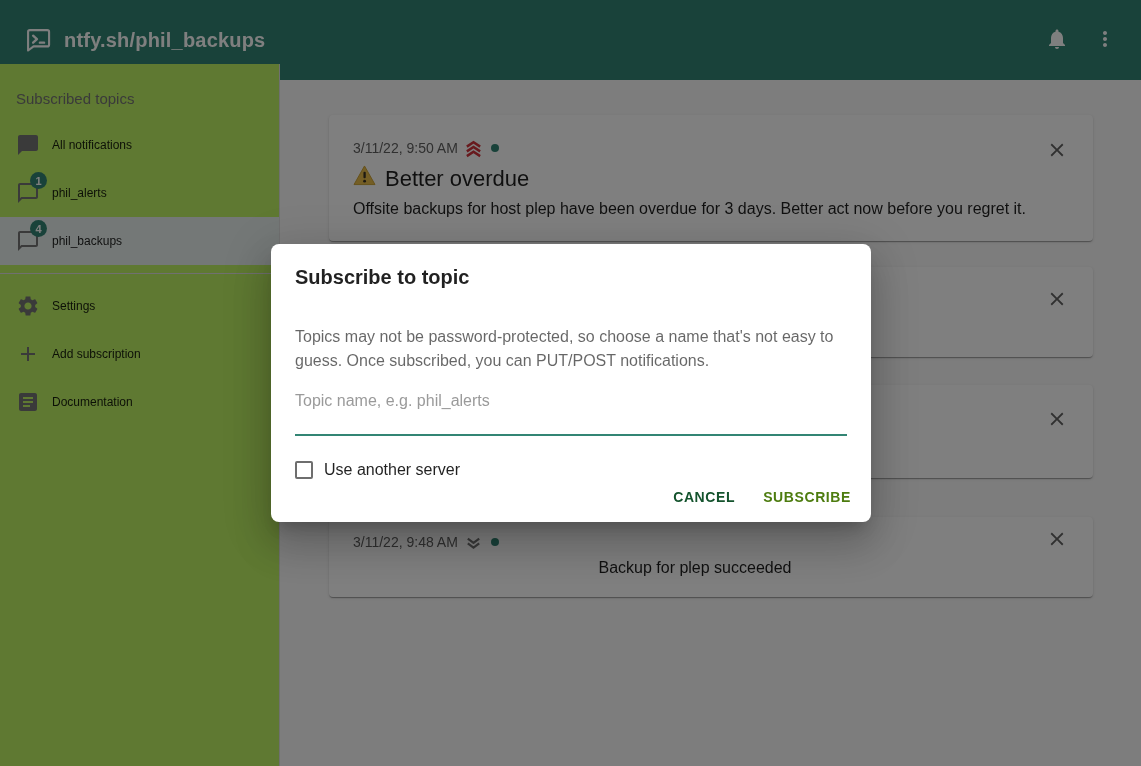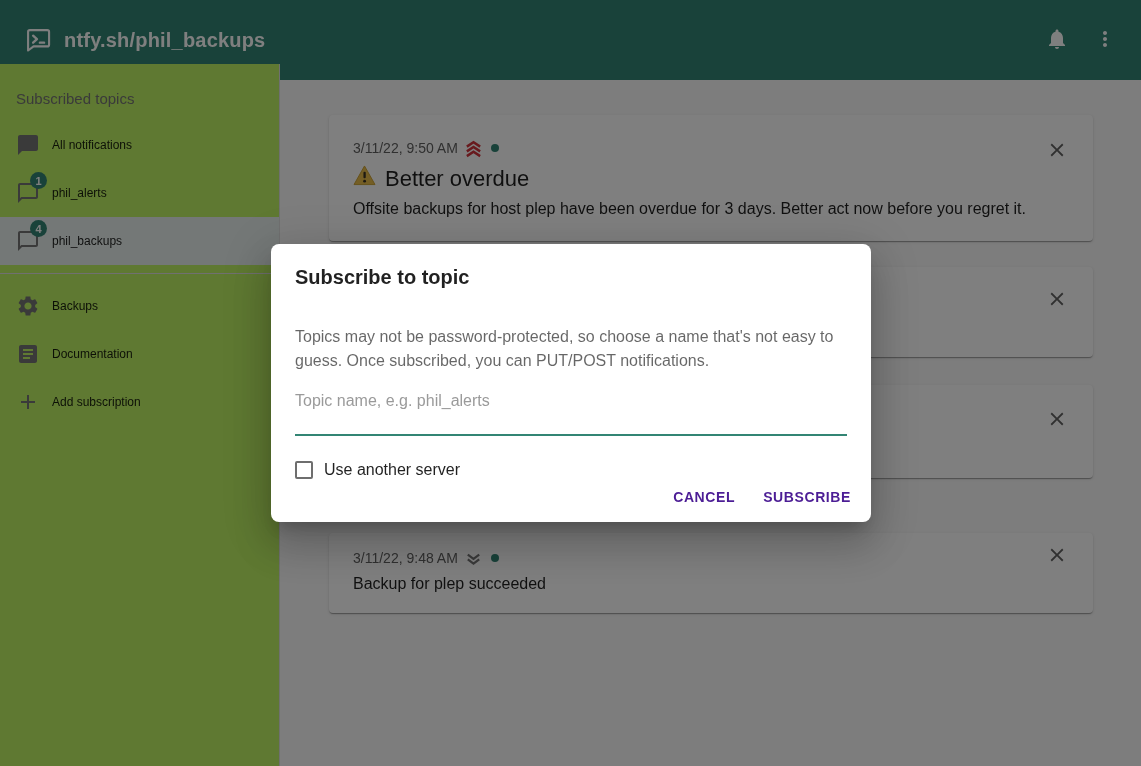--- a/index.html
+++ b/index.html
@@ -28,21 +28,21 @@
   .mute-icon svg { width:22px; height:22px; fill:#616161; }
   .divider { border:none; border-top:1px solid #e0e0e0; margin:8px 0; }
 
   
   .main { position:absolute; top:64px; left:280px; right:0; bottom:0; background:#fafafa; }
   .card { position:absolute; left:49px; width:764px; background:#fff; border-radius:4px;
           box-shadow:0 2px 1px -1px rgba(0,0,0,.2),0 1px 1px 0 rgba(0,0,0,.14),0 1px 3px 0 rgba(0,0,0,.12); }
   .card.c1 { top:51px;  height:126px; padding:24px 56px 20px 24px; }
   .card.c2 { top:203px; height:90px; }
   .card.c3 { top:321px; height:93px; }
-  .card.c4 { top:469px; height:80px; padding:16px 56px 16px 24px; }
+  .card.c4 { top:453px; height:80px; padding:16px 56px 16px 24px;text-align:center; }
   .meta-row { display:flex; align-items:center; height:18px; }
   .timestamp { font-size:14px; color:#616161; }
   .prio { margin-left:6px; display:flex; align-items:center; }
   .dot { width:8px; height:8px; border-radius:50%; background:#338574; margin-left:8px; }
   .card-title { font-size:22px; font-weight:normal; margin-top:8px; display:flex; align-items:center; line-height:26px; }
   .card-title .warn { margin-right:9px; }
   .card-body { font-size:16px; margin-top:7px; line-height:19px; }
   .close-btn { position:absolute; right:24px; width:24px; height:24px; border:none; background:transparent; cursor:pointer; padding:0; }
   .close-btn svg { width:22px; height:22px; fill:#616161; }
   .c1 .close-btn { top:24px; } .c2 .close-btn { top:21px; } .c3 .close-btn { top:23px; } .c4 .close-btn { top:11px; }
@@ -56,22 +56,22 @@
   .dialog-desc { margin-top:36px; font-size:16px; line-height:24px; color:rgba(0,0,0,.6); }
   .topic-input { margin-top:17px; width:552px; border:none; outline:none; border-bottom:2px solid #338574;
                  font-size:16px; padding:2px 0 24px; color:rgba(0,0,0,.87); font-family:"Liberation Sans",sans-serif; background:transparent; }
   .topic-input::placeholder { color:#9a9a9a; opacity:1; }
   .check-row { margin-top:25px; display:flex; align-items:center; cursor:pointer; }
   .checkbox { width:18px; height:18px; border:2px solid #6e6e6e; border-radius:2px; background:#fff; }
   .check-row .clabel { font-size:16px; margin-left:11px; color:rgba(0,0,0,.87); }
   .dialog-actions { position:absolute; right:8px; bottom:8px; display:flex; }
   .txt-btn { border:none; background:transparent; font-family:"Liberation Sans",sans-serif; font-size:14px; font-weight:bold;
              letter-spacing:.6px; padding:9px 12px; cursor:pointer; }
-  .txt-btn.cancel { color:#4c1d95; }
-  .txt-btn.subscribe { color:#4c1d95; margin-left:4px; cursor:default; }
+  .txt-btn.cancel { color:#14532d; }
+  .txt-btn.subscribe { color:#4d7c0f; margin-left:4px; cursor:default; }
 </style>
 </head>
 <body>
 
 <header class="appbar">
   <span class="logo">
     <svg viewBox="0 0 24 24" fill="none" stroke="#ffffff" stroke-width="1.8">
       <path d="M5 3.5h15A1.5 1.5 0 0 1 21.5 5v11a1.5 1.5 0 0 1-1.5 1.5H8.2L3.5 21V5A1.5 1.5 0 0 1 5 3.5z" stroke-linejoin="round"></path>
       <path d="M7.8 8.3l3.3 3-3.3 3" stroke-width="2" stroke-linecap="round" stroke-linejoin="round"></path>
       <path d="M13.6 14.3h3.6" stroke-width="2" stroke-linecap="round"></path>
@@ -128,39 +128,39 @@
 
 
   <hr class="divider">
 
   <div class="nav-item">
     <span class="nicon">
       <svg viewBox="0 0 24 24">
           <path d="M19.14 12.94c.04-.3.06-.61.06-.94 0-.32-.02-.64-.07-.94l2.03-1.58c.18-.14.23-.41.12-.61l-1.92-3.32c-.12-.22-.37-.29-.59-.22l-2.39.96c-.5-.38-1.03-.7-1.62-.94l-.36-2.54c-.04-.24-.24-.41-.48-.41h-3.84c-.24 0-.43.17-.47.41l-.36 2.54c-.59.24-1.13.57-1.62.94l-2.39-.96c-.22-.08-.47 0-.59.22L2.74 8.87c-.12.21-.08.47.12.61l2.03 1.58c-.05.3-.09.63-.09.94s.02.64.07.94l-2.03 1.58c-.18.14-.23.41-.12.61l1.92 3.32c.12.22.37.29.59.22l2.39-.96c.5.38 1.03.7 1.62.94l.36 2.54c.05.24.24.41.48.41h3.84c.24 0 .44-.17.47-.41l.36-2.54c.59-.24 1.13-.56 1.62-.94l2.39.96c.22.08.47 0 .59-.22l1.92-3.32c.12-.22.07-.47-.12-.61l-2.01-1.58zM12 15.6c-1.98 0-3.6-1.62-3.6-3.6s1.62-3.6 3.6-3.6 3.6 1.62 3.6 3.6-1.62 3.6-3.6 3.6z"></path>
         </svg>
     </span>
-    <span class="nlabel">Backups</span>
+    <span class="nlabel">Settings</span>
+  </div>
+
+  <div class="nav-item">
+    <span class="nicon">
+      <svg viewBox="0 0 24 24">
+          <path d="M19 13h-6v6h-2v-6H5v-2h6V5h2v6h6v2z"></path>
+        </svg>
+    </span>
+    <span class="nlabel">Add subscription</span>
   </div>
 
   <div class="nav-item">
     <span class="nicon">
       <svg viewBox="0 0 24 24">
           <path d="M19 3H5c-1.1 0-2 .9-2 2v14c0 1.1.9 2 2 2h14c1.1 0 2-.9 2-2V5c0-1.1-.9-2-2-2zm-5 14H7v-2h7v2zm3-4H7v-2h10v2zm0-4H7V7h10v2z"></path>
         </svg>
     </span>
     <span class="nlabel">Documentation</span>
-  </div>
-
-  <div class="nav-item">
-    <span class="nicon">
-      <svg viewBox="0 0 24 24">
-          <path d="M19 13h-6v6h-2v-6H5v-2h6V5h2v6h6v2z"></path>
-        </svg>
-    </span>
-    <span class="nlabel">Add subscription</span>
   </div>
 </nav>
 
 <main class="main">
 
   <section class="card c1">
     <div class="meta-row">
       <span class="timestamp">3/11/22, 9:50 AM</span>
       <span class="prio">
         <svg width="19" height="19" viewBox="0 0 20 20" fill="none" stroke="#d1343c" stroke-width="2.6">

